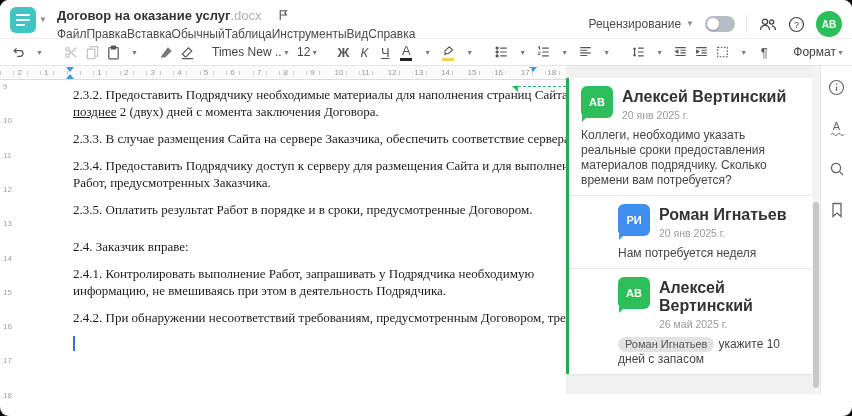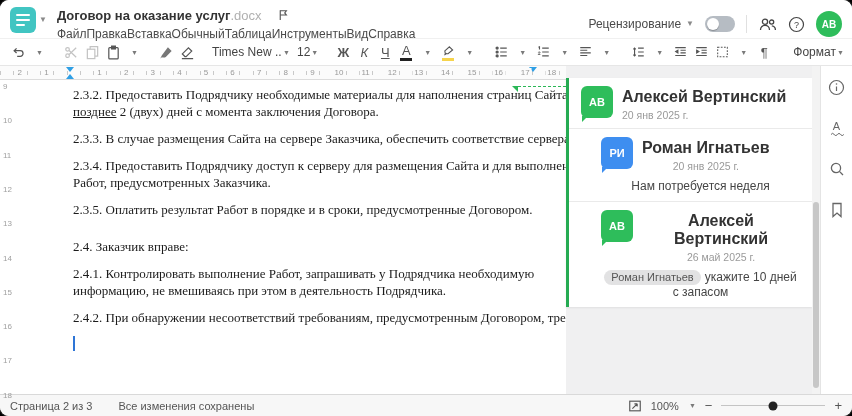--- a/index.html
+++ b/index.html
@@ -67,21 +67,21 @@
   .caret-blink { width:2px; height:15px; background:#2e75d6; margin-top:6px; }
   .connector { position:absolute; top:6px; left:500px; right:0; border-top:1px dashed #2bb757; }
   .connector::before { content:""; position:absolute; left:-6px; top:-1px; width:0; height:0;
       border-left:6px solid transparent; border-top:6px solid #2bb757; }
 
   
   .panel { width:246px; background:#f0f0f1; position:relative; }
   .card { margin-top:12px; background:#fff; border-left:3px solid #25ab52; box-shadow:0 1px 2px rgba(0,0,0,.07); }
   .c-item { padding:8px 12px 7px 12px; }
   .c-item + .c-item { border-top:1px solid #eaeaea; }
-  .c-item.reply { padding-left:32px;text-align:center; }
+  .c-item.reply { padding-left:49px; }
   .c-head { display:flex; gap:9px; }
   .c-avatar { width:32px; height:32px; border-radius:6px; background:var(--av); position:relative; flex:0 0 32px;
       color:#fff; font-weight:bold; font-size:11px; display:flex; align-items:center; justify-content:center; }
   .c-avatar::after { content:""; position:absolute; left:1px; bottom:-4px; width:0; height:0;
       border-left:6px solid var(--av); border-bottom:6px solid transparent; }
   .c-name { font-size:16px; font-weight:bold; color:#333; padding-top:2px; }
   .c-date { font-size:10.5px; color:#9a9a9a; margin-top:3px; }
   .c-text { font-size:12px; color:#454545; line-height:15px; margin-top:7px; }
   .mention { display:inline-block; background:#e2e2e3; border-radius:9px; padding:0 7px; color:#555; font-size:11px; line-height:15px; margin-right:4px; }
 
@@ -385,20 +385,21 @@
     <div class="panel">
       <div class="card" id="comment-card">
           <div class="c-item">
             <div class="c-head">
               <div class="c-avatar" style="--av: #2ebd5b;">АВ</div>
               <div>
                 <div class="c-name">Алексей Вертинский</div>
                 <div class="c-date">20 янв 2025 г.</div>
               </div>
             </div>
+            <div class="c-text">Коллеги, необходимо указать реальные сроки предоставления материалов подрядчику. Сколько времени вам потребуется?</div>
           </div>
           <div class="c-item reply">
             <div class="c-head">
               <div class="c-avatar" style="--av: #3e8ef0;">РИ</div>
               <div>
                 <div class="c-name">Роман Игнатьев</div>
                 <div class="c-date">20 янв 2025 г.</div>
               </div>
             </div>
             <div class="c-text">Нам потребуется неделя</div>
@@ -435,33 +436,13 @@
       <svg class="ic" width="16" height="16" viewBox="0 0 16 16" fill="none" stroke="#666" stroke-width="1.3">
           <circle cx="7" cy="7" r="4.6"></circle>
           <path d="M10.4 10.4 L14 14"></path>
         </svg>
       <svg class="ic" width="14" height="16" viewBox="0 0 14 16" fill="none" stroke="#666" stroke-width="1.3">
           <path d="M3 1.5 H11 V14.5 L7 11 L3 14.5 Z"></path>
         </svg>
     </div>
   </div>
 
-  <div class="status">
-    <div class="st-left">
-      <span>Страница 2 из 3</span>
-      <span>Все изменения сохранены</span>
-    </div>
-    <div class="st-right">
-      <svg class="ic" width="14" height="14" viewBox="0 0 16 16" fill="none" stroke="#555" stroke-width="1.3">
-          <rect x="2" y="2.5" width="12" height="11"></rect>
-          <path d="M5 11 L10.5 5.5 M10.5 5.5 H7.3 M10.5 5.5 V8.7"></path>
-        </svg>
-      <span>100%</span>
-      <span class="tb-caret">▼</span>
-      <span class="zoomsign">−</span>
-      <div class="slider">
-          <div class="track"></div>
-          <div class="knob"></div>
-        </div>
-      <span class="zoomsign">+</span>
-    </div>
-  </div>
 </div>
 
 </body></html>

